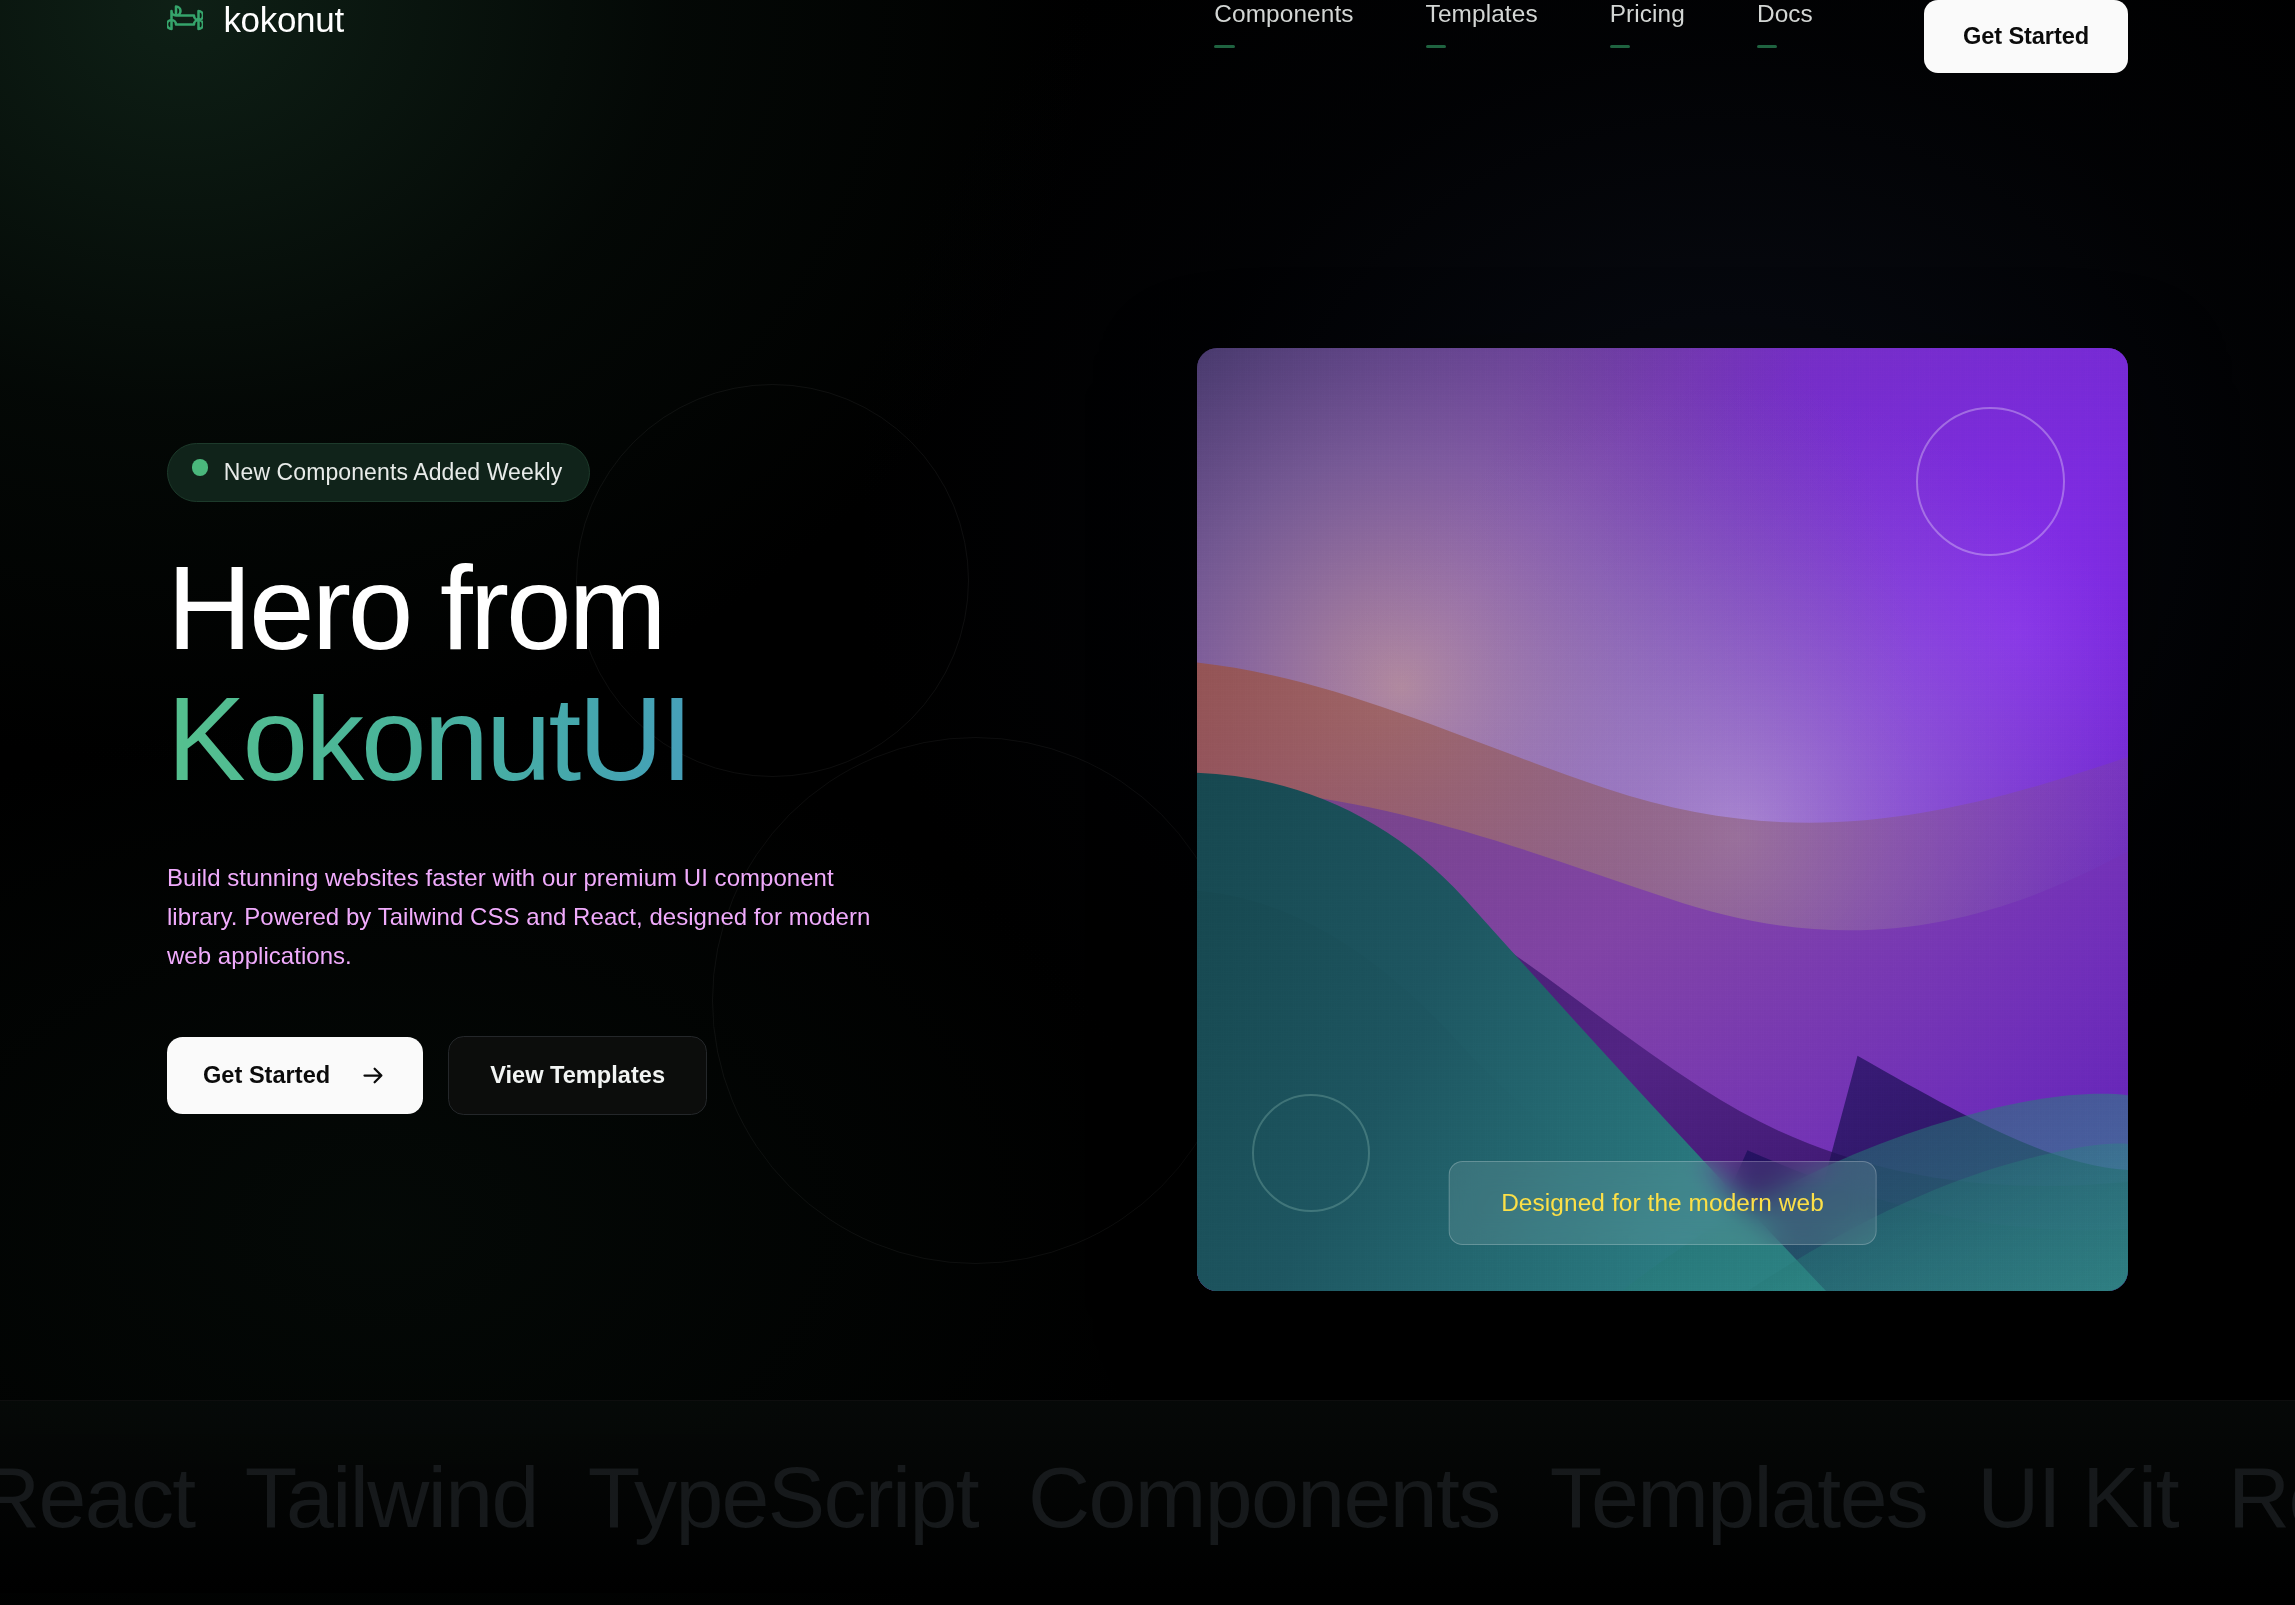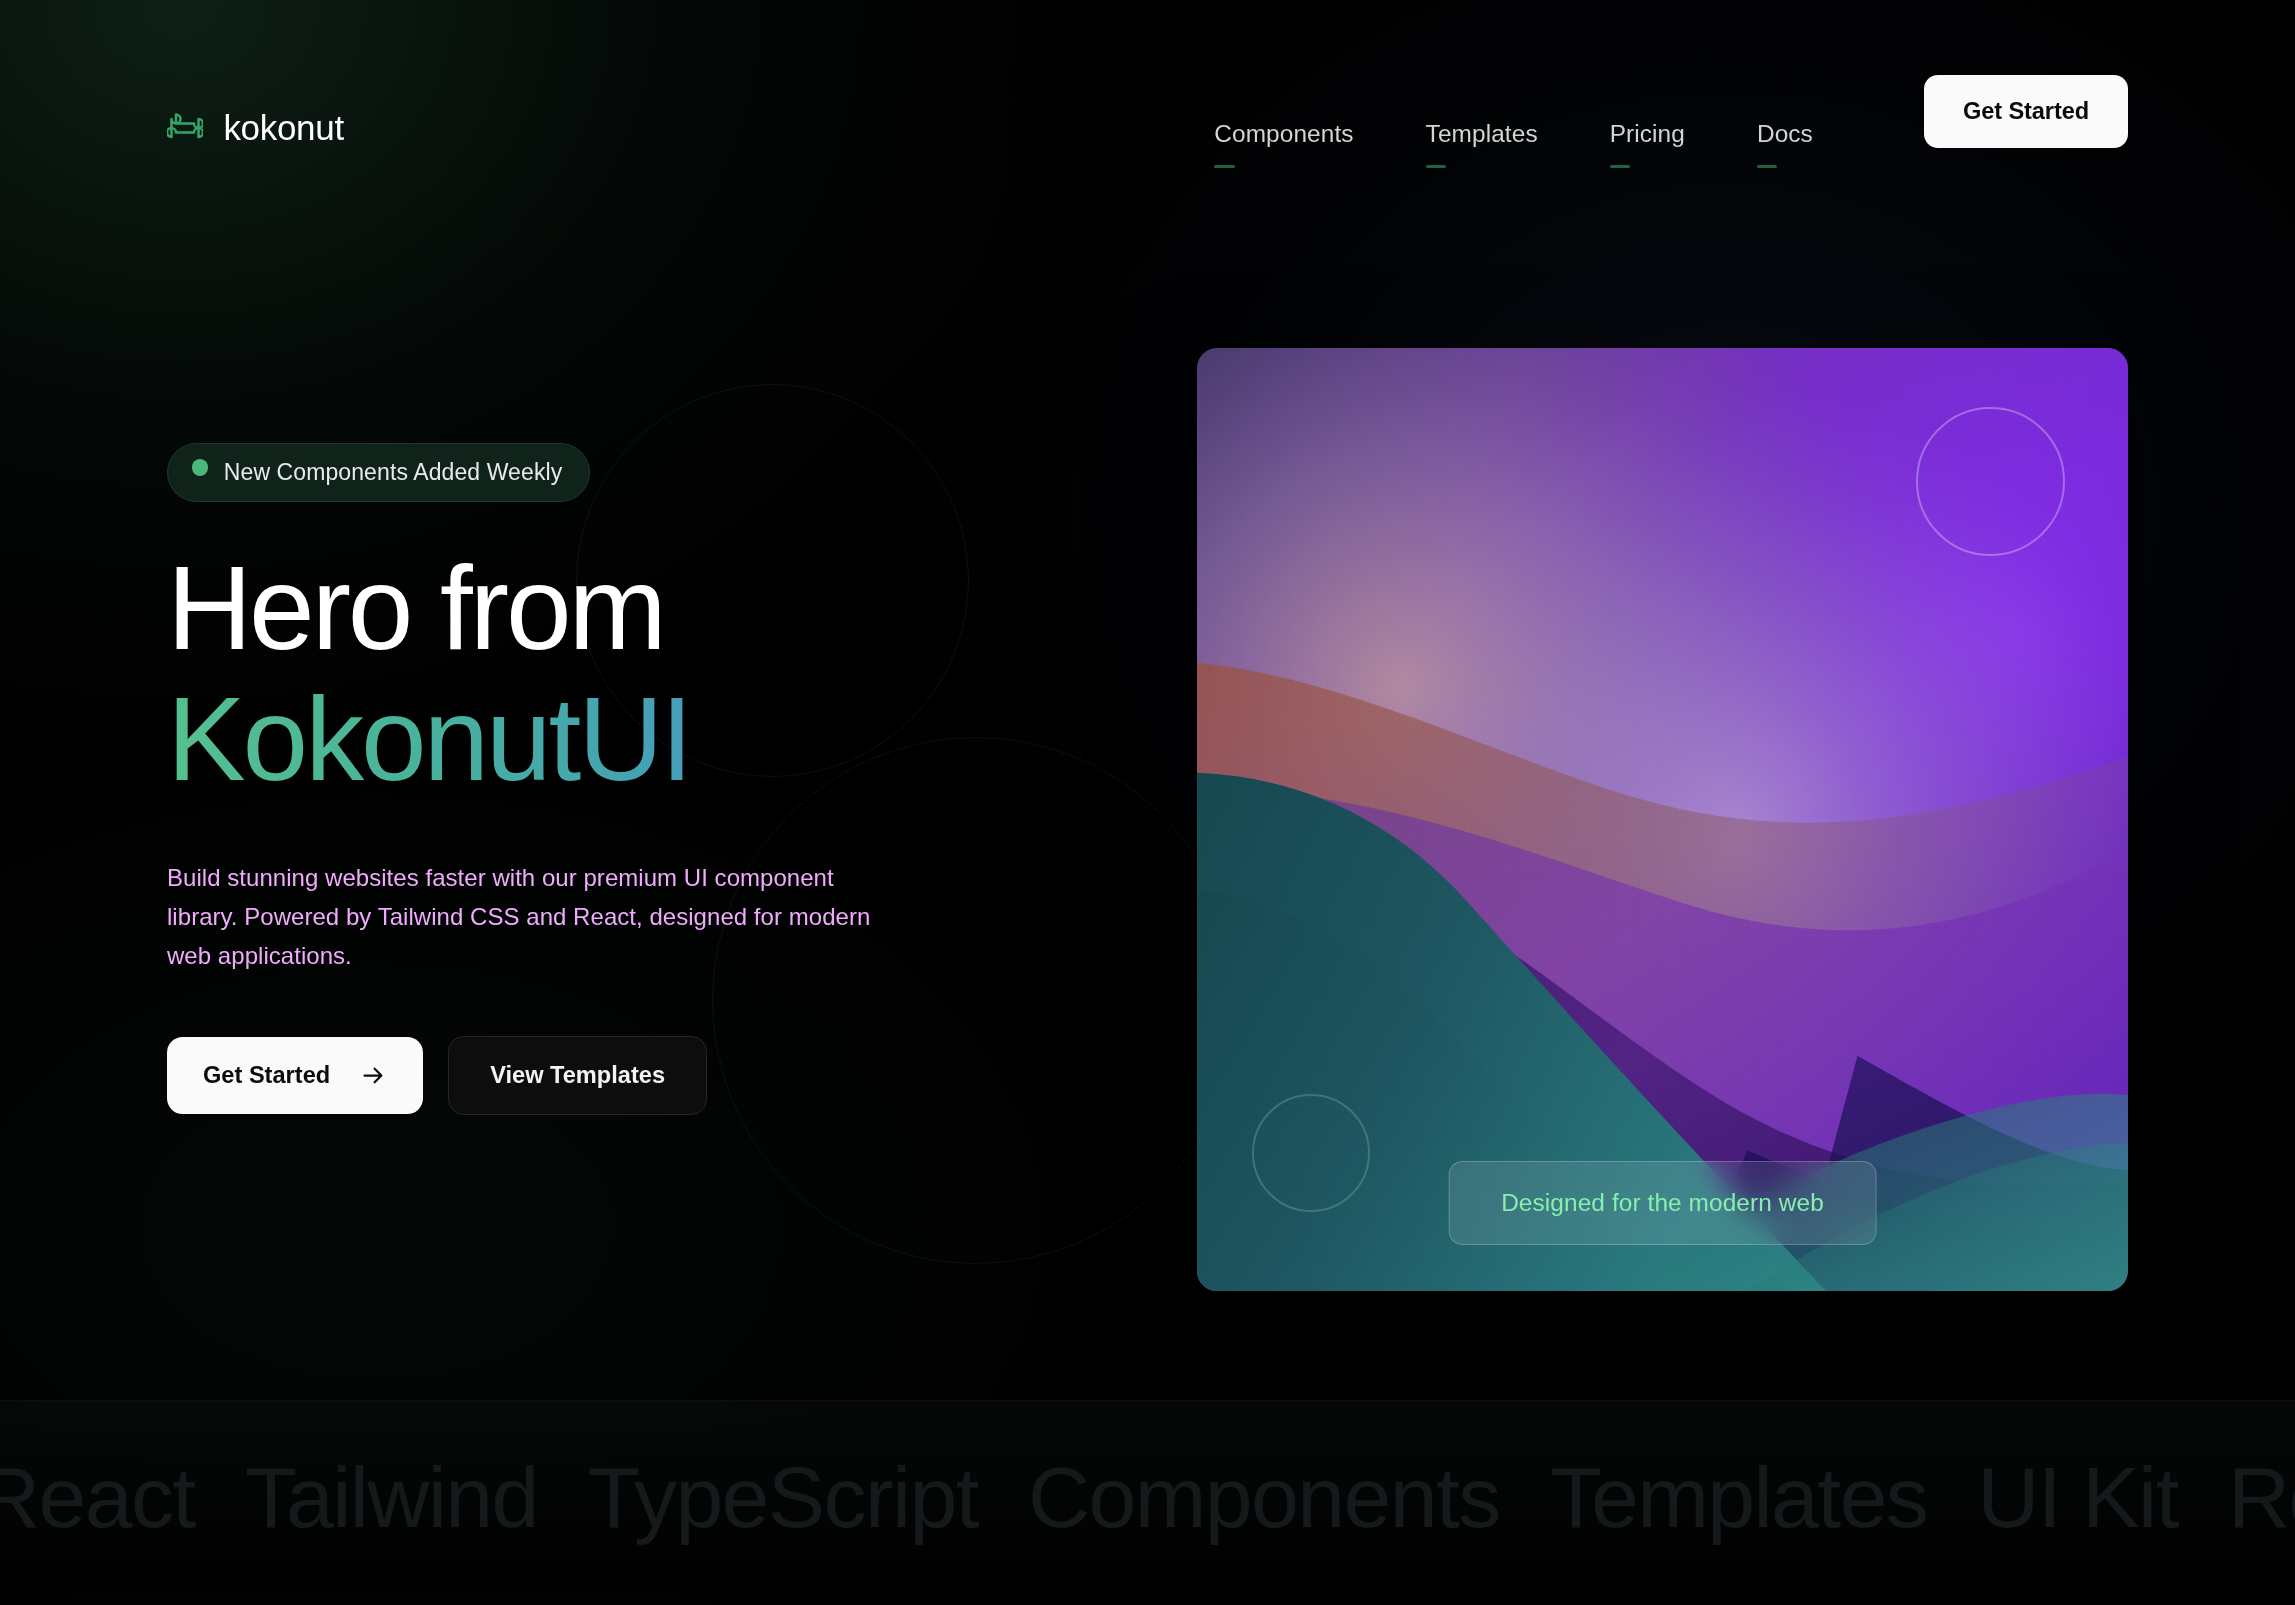--- a/index.html
+++ b/index.html
@@ -43,22 +43,22 @@
     border:1.6px solid rgba(255,255,255,0.055);
     pointer-events:none;
   }
   .deco-circle.c1 { left:576px; top:384px;  width:393px; height:393px; }
   .deco-circle.c2 { left:712px; top:737px;  width:527px; height:527px; border-color:rgba(255,255,255,0.05); }
 
   
   header.topbar {
     position:absolute; left:0; top:0;
     width:2295px; height:148px;
-    display:flex; align-items:flex-end;
-    padding:16px 167px 0 167px;
+    display:flex; align-items:flex-start;
+    padding:0 167px 0 167px;
     z-index:30;
   }
   .brand { display:flex; align-items:center; gap:20.4px; }
   .brand-mark { width:36px; height:36px; display:block; }
   .brand-name {
     font-size:35px; font-weight:400; color:#ffffff; letter-spacing:-0.3px;
   }
   .nav-spacer { flex:1 1 auto; }
   nav.mainnav { display:flex; align-items:center; gap:0; }
   .nav-item {
@@ -198,21 +198,21 @@
     bottom:46px;
     background:rgba(255,255,255,0.11);
     border:1.6px solid rgba(255,255,255,0.22);
     border-radius:14px;
     padding:27px 52px;
     backdrop-filter:blur(14px);
     -webkit-backdrop-filter:blur(14px);
     white-space:nowrap;
   }
   .glass-pill-text {
-    font-size:24.4px; color:#86efac; letter-spacing:0.1px;
+    font-size:24.4px; color:#fde047; letter-spacing:0.1px;
   }
 
   
   .marquee-strip {
     position:absolute;
     left:0; bottom:12px;
     width:2295px; height:193px;
     border-top:1.6px solid rgba(255,255,255,0.055);
     overflow:hidden;
     display:flex; align-items:center;

